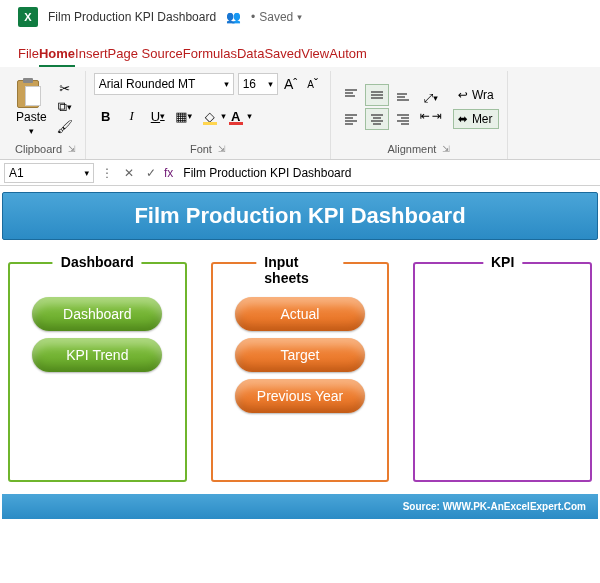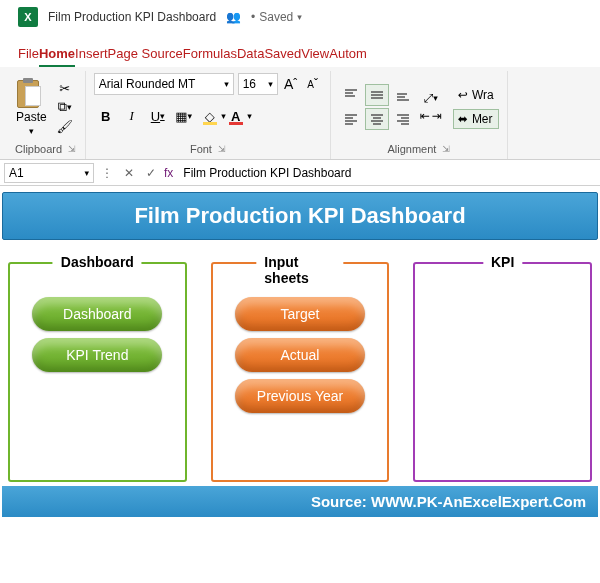--- a/index.html
+++ b/index.html
@@ -49,21 +49,21 @@
 .fx-val{font-size:12px;padding-left:6px}
 .sheet{padding:6px 2px 0 2px}
 .banner{background:linear-gradient(#4aa5d8,#2b8bc5);border:1px solid #1a6a9c;color:#fff;text-align:center;font-size:22px;font-weight:bold;font-family:'Arial Rounded MT Bold','Arial Black',sans-serif;padding:10px;border-radius:2px}
 .cards{display:flex;gap:24px;margin-top:22px;padding:0 6px}
 .card{flex:1;border:2px solid;border-radius:3px;position:relative;padding:26px 8px 14px;min-height:220px}
 .card-title{position:absolute;top:-10px;left:50%;transform:translateX(-50%);background:#fff;padding:0 8px;font-weight:bold;font-size:14px;font-family:'Arial Rounded MT Bold',Arial}
 .pill{border-radius:20px;color:#fff;text-align:center;padding:9px 4px;margin:7px auto;width:130px;font-family:'Arial Rounded MT Bold',Arial;font-size:14px;cursor:pointer;box-shadow:inset 0 8px 8px rgba(255,255,255,.3),inset 0 -6px 8px rgba(0,0,0,.15),0 1px 2px rgba(0,0,0,.3)}
 .c-green{border-color:#6fb52c}.p-green{background:linear-gradient(#8cc94a,#5ea020)}
 .c-orange{border-color:#e87b2e}.p-orange{background:linear-gradient(#f7934a,#e36a1a)}
 .c-purple{border-color:#a23cb5}.p-purple{background:linear-gradient(#bc4dd1,#8f2aa3)}
-.footer{background:linear-gradient(#4aa5d8,#2b8bc5);color:#fff;text-align:right;font-size:15px;font-weight:bold;font-family:'Arial Rounded MT Bold',Arial;padding:7px 12px;margin-top:4px}
+.footer{background:linear-gradient(#4aa5d8,#2b8bc5);color:#fff;text-align:right;font-size:10px;font-weight:bold;font-family:'Arial Rounded MT Bold',Arial;padding:7px 12px;margin-top:12px}
 svg{display:block}
 </style>
 </head>
 <body>
 
 <div class="titlebar">
   <div class="excel-logo">X</div>
   <div class="doc-title">Film Production KPI Dashboard</div>
   <div class="share-icon">👥</div>
   <div class="save-status">• <span>Saved</span> <span class="chev">▾</span></div>
@@ -217,22 +217,22 @@
 <div class="sheet">
   <div class="banner">Film Production KPI Dashboard</div>
   <div class="cards" id="cards">
       <div class="card c-green">
         <div class="card-title">Dashboard</div>
         <div class="pill p-green">Dashboard</div>
         <div class="pill p-green">KPI Trend</div>
       </div>
       <div class="card c-orange">
         <div class="card-title">Input sheets</div>
+        <div class="pill p-orange">Actual</div>
         <div class="pill p-orange">Target</div>
-        <div class="pill p-orange">Actual</div>
         <div class="pill p-orange">Previous Year</div>
       </div>
       <div class="card c-purple">
         <div class="card-title">KPI</div>
       </div>
     </div>
   <div class="footer">Source: WWW.PK-AnExcelExpert.Com</div>
 </div>
 
 </body></html>

